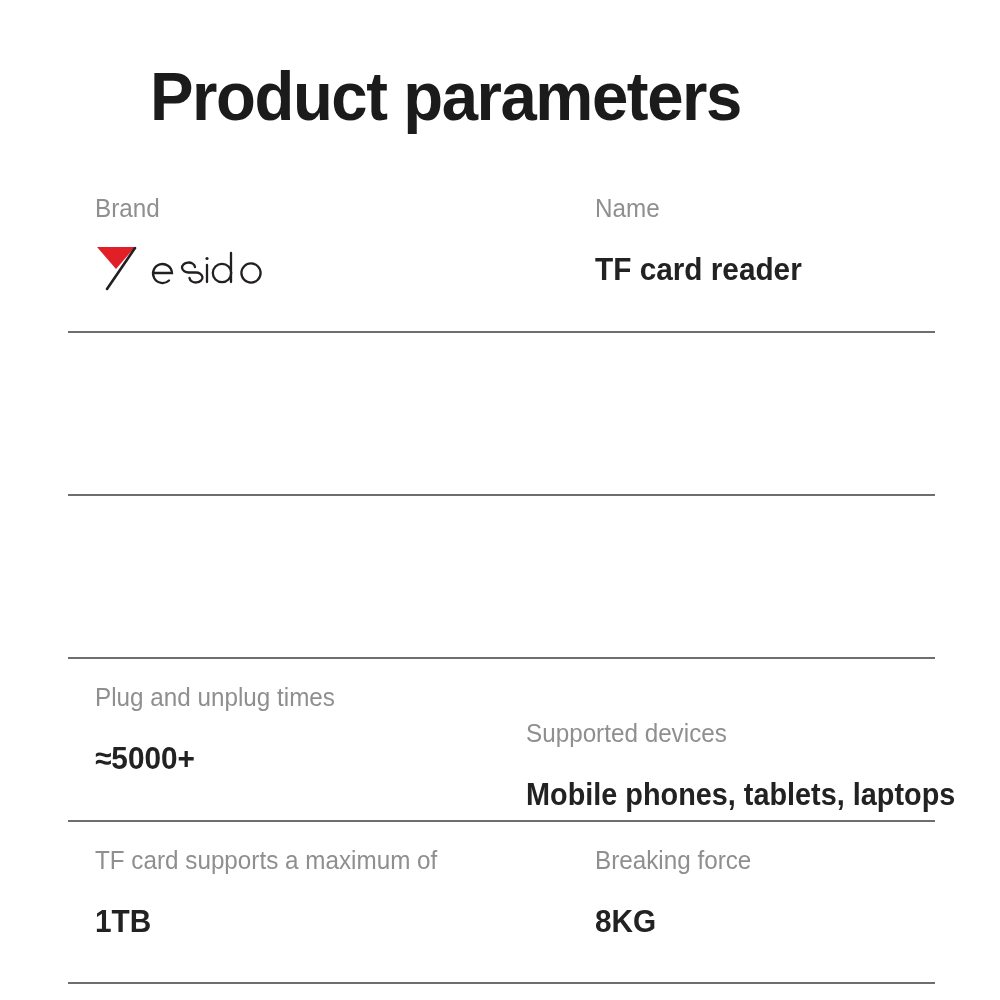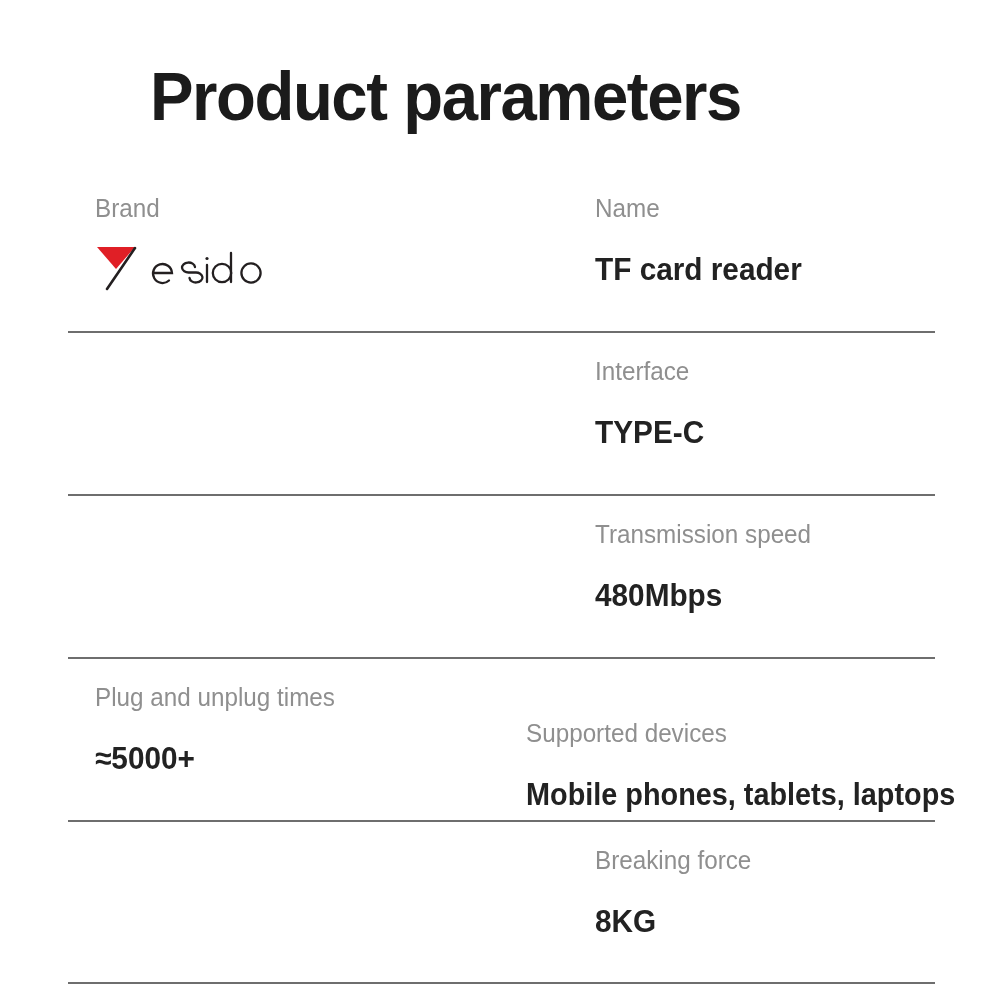--- a/index.html
+++ b/index.html
@@ -137,45 +137,41 @@
           </svg>
         </div>
       </div>
       <div class="cell col-right">
         <div class="cell-label">Name</div>
         <div class="cell-value">TF card reader</div>
       </div>
     </div>
 
     <div class="spec-row">
-      <div class="cell col-right">
-        <div class="cell-label">Interface</div>
-        <div class="cell-value">TYPE-C</div>
-      </div>
     </div>
 
     <div class="spec-row">
-      <div class="cell col-right">
-        <div class="cell-label">Transmission speed</div>
-        <div class="cell-value">480Mbps</div>
-      </div>
     </div>
 
     <div class="spec-row">
       <div class="cell col-left">
         <div class="cell-label">Plug and unplug times</div>
         <div class="cell-value">≈5000+</div>
       </div>
       <div class="cell col-right-wide">
         <div class="cell-label">Supported devices</div>
         <div class="cell-value value-narrow">Mobile phones, tablets, laptops</div>
       </div>
     </div>
 
     <div class="spec-row row-tall">
+      <div class="cell col-left">
+        <div class="cell-label">TF card supports a maximum of</div>
+        <div class="cell-value">1TB</div>
+      </div>
       <div class="cell col-right">
         <div class="cell-label">Breaking force</div>
         <div class="cell-value">8KG</div>
       </div>
     </div>
 
   </div>
 </div>
 
 </body></html>

